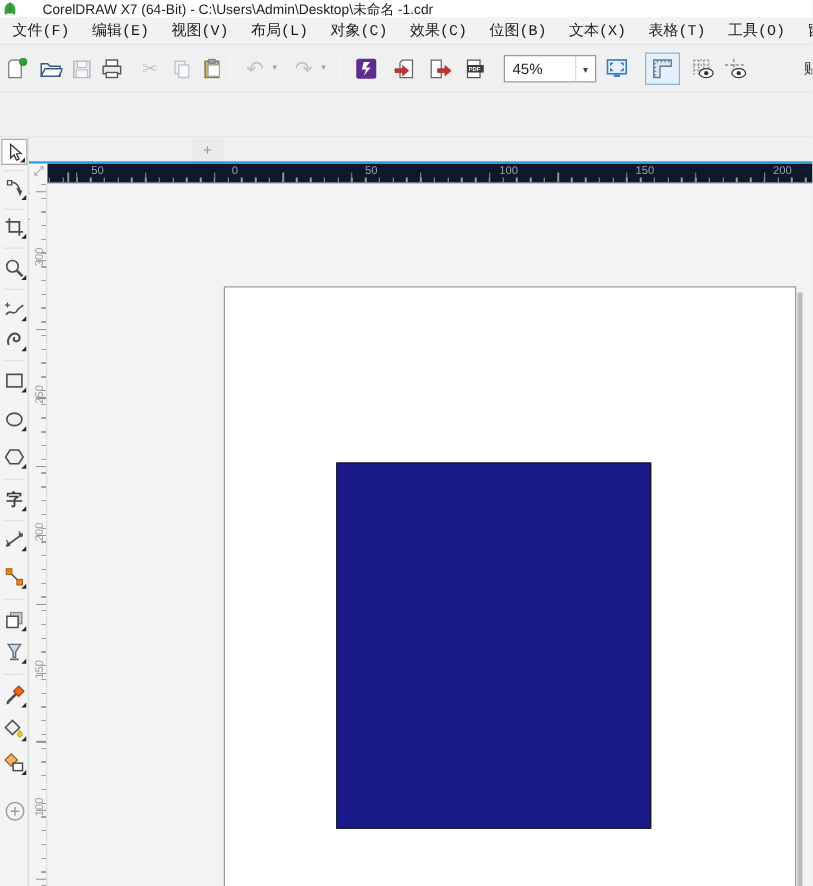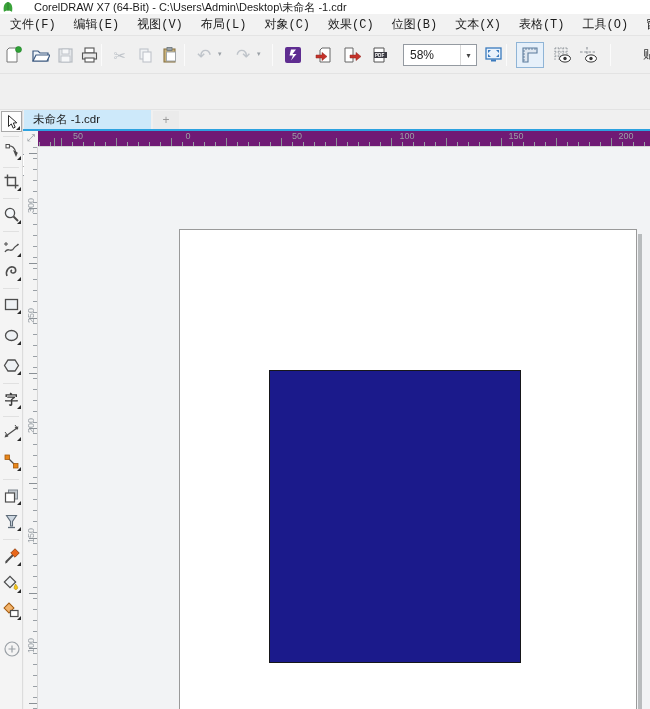--- a/index.html
+++ b/index.html
@@ -50,21 +50,21 @@
   
   #toolbox { left:0; top:110px; width:23px; height:599px; background:#f4f4f4; border-right:1px solid #dcdcdc; }
   .tool { position:absolute; left:1px; width:21px; height:21px; display:flex; align-items:center; justify-content:center; }
   .tool.fly::after { content:""; position:absolute; right:1px; bottom:1px; width:0; height:0; border-bottom:4px solid #2a2a2a; border-left:4px solid transparent; }
   .tool.active { background:#fdfdfd; border:1px solid #a9a9a9; }
   .tool svg { display:block; }
   .tsep2 { position:absolute; left:3px; width:16px; height:1px; background:#e0e0e0; }
 
   
   #ruler-corner { left:24px; top:131px; width:14px; height:16px; background:#f4f4f4; color:#8a8f94; font-size:10px; line-height:14px; text-align:center; }
-  #hruler { left:38px; top:131px; width:612px; height:16px; background:#701a75; border-bottom:1px solid #d6d6d6; overflow:hidden; }
+  #hruler { left:38px; top:131px; width:612px; height:16px; background:#0f172a; border-bottom:1px solid #d6d6d6; overflow:hidden; }
   #hruler .ticks { position:absolute; left:0; bottom:0; width:100%; height:4px;
       background-image:repeating-linear-gradient(to right, #9aa0a6 0 1px, transparent 1px 11px); background-position-x:1px; }
   #hruler .ticks2 { position:absolute; left:0; bottom:0; width:100%; height:8px;
       background-image:repeating-linear-gradient(to right, #8a9096 0 1px, transparent 1px 55px); background-position-x:23px; }
   .hlabel { position:absolute; top:0; transform:translateX(-50%); font-size:9px; color:#9aa0a6; }
   #vruler { left:24px; top:147px; width:14px; height:562px; background:#f4f4f4; border-right:1px solid #d6d6d6; overflow:hidden; }
   #vruler .ticks { position:absolute; top:0; right:0; height:100%; width:4px;
       background-image:repeating-linear-gradient(to bottom, #9aa0a6 0 1px, transparent 1px 11px); background-position-y:0px; }
   #vruler .ticks2 { position:absolute; top:0; right:0; height:100%; width:8px;
       background-image:repeating-linear-gradient(to bottom, #8a9096 0 1px, transparent 1px 55px); background-position-y:6px; }
@@ -175,21 +175,21 @@
     </svg>
   </div>
   <div class="tbtn" style="left:368px">
     <svg width="19" height="18" viewBox="0 0 19 18">
       <path d="M3,2 h10 v14 h-10 z" fill="#fff" stroke="#555" stroke-width="1"></path>
       <rect x="3" y="6" width="13" height="6" fill="#3c3c44"></rect>
       <text x="4" y="11" font-size="4.6" fill="#ffffff" font-family="Liberation Sans, sans-serif" font-weight="bold">PDF</text>
     </svg>
   </div>
   <div id="zoom-combo">
-    <span class="val">58%</span>
+    <span class="val">45%</span>
     <span class="car">▾</span>
   </div>
   <div class="tbtn" style="left:481px">
     <svg width="19" height="18" viewBox="0 0 19 18">
       <rect x="2" y="2" width="15" height="11" fill="#eaf2fb" stroke="#3a7abd" stroke-width="1.3"></rect>
       <path d="M4,4 l3,0 -3,3 z M15,4 l0,3 -3,-3 z M4,11 l0,-3 3,3 z M15,11 l-3,0 3,-3 z" fill="#3a7abd"></path>
       <rect x="7" y="13.5" width="5" height="2" fill="#3a7abd"></rect>
     </svg>
   </div>
   <div class="tsep" style="left:506px"></div>
@@ -278,23 +278,20 @@
   <div class="combo" id="nudge-field">
     <span class="val">.1 mm</span>
     <span class="spincol">
         <span>▴</span>
         <span>▾</span>
       </span>
   </div>
 </div>
 
 <div id="tabstrip" class="abs">
-  <div id="doc-tab">
-    <span>未命名 -1.cdr</span>
-  </div>
   <div id="newtab">
     <span>+</span>
   </div>
 </div>
 <div id="accent-line" class="abs"></div>
 
 <div id="toolbox" class="abs">
   <div class="tool active fly" style="top:1px" title="pick-tool">
     <svg width="16" height="16" viewBox="0 0 16 16">
       <path d="M4.5,1.5 L4.5,12.5 L7.3,9.9 L9.2,14.2 L11.2,13.2 L9.3,9 L12.8,8.8 Z" fill="#fff" stroke="#2b2b2b" stroke-width="1"></path>

